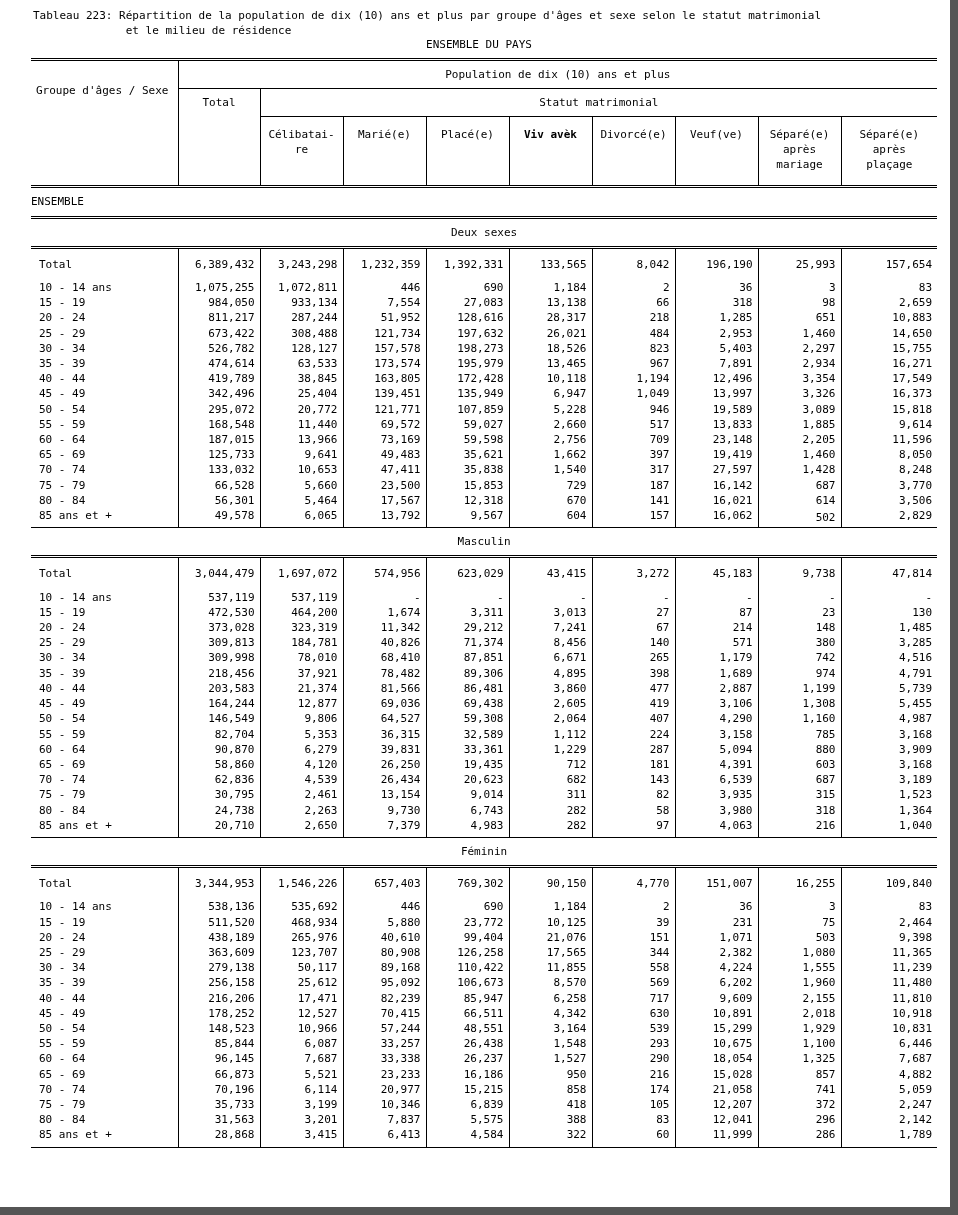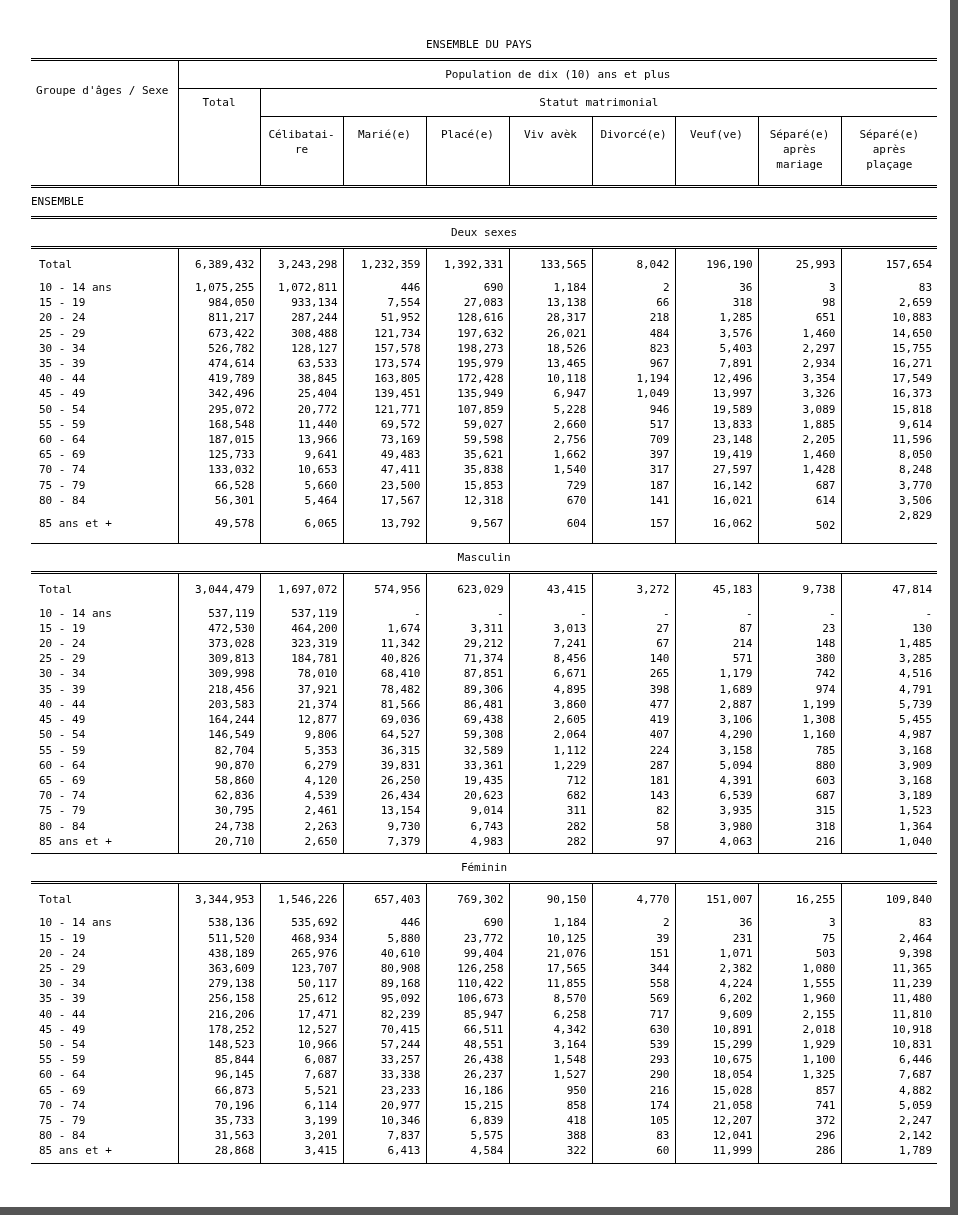--- a/index.html
+++ b/index.html
@@ -17,20 +17,22 @@
   td.num{text-align:right;border-left:1px solid #000;}
   td.lbl{text-align:left;padding-left:8px;}
   .sect td{text-align:center;padding:6px 0;}
   .gap td{height:8px;}
   .ens td{padding:6px 0;}
 </style>
 </head>
 <body>
 
 <div class="page">
+  <div class="title"><span>Tableau 223: Répartition de la population de dix (10) ans et plus par groupe d'âges et sexe selon le statut matrimonial</span>
+<span>              et le milieu de résidence</span></div>
   <div class="subtitle">ENSEMBLE DU PAYS</div>
 
   <table>
     <colgroup>
       <col style="width:147px">
         <col style="width:82px">
       <col style="width:83px">
         <col style="width:83px">
         <col style="width:83px">
         <col style="width:83px">
@@ -45,21 +47,21 @@
         <th colspan="9" class="vl bl" style="padding:6px 0">Population de dix (10) ans et plus</th>
       </tr>
       <tr>
         <th rowspan="2" class="vl" style="padding-top:6px">Total</th>
         <th colspan="8" class="vl bl" style="padding:6px 0">Statut matrimonial</th>
       </tr>
       <tr class="dbl-bot" id="colhdr">
           <th class="vl" style="height: 58px; padding-top: 10px; white-space: normal; line-height: 15px;">Célibatai- re</th>
           <th class="vl" style="height: 58px; padding-top: 10px; white-space: normal; line-height: 15px; margin-left: 19px;">Marié(e)</th>
           <th class="vl" style="height: 58px; padding-top: 10px; white-space: normal; line-height: 15px;">Placé(e)</th>
-          <th class="vl" style="height: 58px; padding-top: 10px; white-space: normal; line-height: 15px;">Viv avèk</th>
+          <th class="vl" style="height: 58px; padding-top: 10px; white-space: normal; line-height: 15px; font-weight: bold;">Viv avèk</th>
           <th class="vl" style="height: 58px; padding-top: 10px; white-space: normal; line-height: 15px;">Divorcé(e)</th>
           <th class="vl" style="height: 58px; padding-top: 10px; white-space: normal; line-height: 15px;">Veuf(ve)</th>
           <th class="vl" style="height: 58px; padding-top: 10px; white-space: normal; line-height: 15px;">Séparé(e) après mariage</th>
           <th class="vl" style="height: 58px; padding-top: 10px; white-space: normal; line-height: 15px;">Séparé(e) après plaçage</th>
         </tr>
     </thead>
     <tbody id="tbody">
         <tr class="ens">
           <td colspan="10" style="border-bottom: 3px double rgb(0, 0, 0);">ENSEMBLE</td>
         </tr>
@@ -139,21 +141,21 @@
           <td class="num">10,883</td>
         </tr>
         <tr>
           <td class="lbl">25 - 29</td>
           <td class="num">673,422</td>
           <td class="num">308,488</td>
           <td class="num">121,734</td>
           <td class="num">197,632</td>
           <td class="num">26,021</td>
           <td class="num">484</td>
-          <td class="num">3,576</td>
+          <td class="num">2,953</td>
           <td class="num">1,460</td>
           <td class="num">14,650</td>
         </tr>
         <tr>
           <td class="lbl">30 - 34</td>
           <td class="num">526,782</td>
           <td class="num">128,127</td>
           <td class="num">157,578</td>
           <td class="num">198,273</td>
           <td class="num">18,526</td>
@@ -285,21 +287,21 @@
         <tr>
           <td class="lbl" style="border-bottom: 1px solid rgb(0, 0, 0); padding-bottom: 4px;">85 ans et +</td>
           <td class="num" style="border-bottom: 1px solid rgb(0, 0, 0); padding-bottom: 4px; text-align: right;">49,578</td>
           <td class="num" style="border-bottom: 1px solid rgb(0, 0, 0); padding-bottom: 4px;">6,065</td>
           <td class="num" style="border-bottom: 1px solid rgb(0, 0, 0); padding-bottom: 4px;">13,792</td>
           <td class="num" style="border-bottom: 1px solid rgb(0, 0, 0); padding-bottom: 4px;">9,567</td>
           <td class="num" style="border-bottom: 1px solid rgb(0, 0, 0); padding-bottom: 4px;">604</td>
           <td class="num" style="border-bottom: 1px solid rgb(0, 0, 0); padding-bottom: 4px;">157</td>
           <td class="num" style="border-bottom: 1px solid rgb(0, 0, 0); padding-bottom: 4px;">16,062</td>
           <td class="num" style="border-bottom: 1px solid rgb(0, 0, 0); padding-bottom: 0; margin-top: 40px;">502</td>
-          <td class="num" style="border-bottom: 1px solid rgb(0, 0, 0); padding-bottom: 20px;">2,829</td>
+          <td class="num" style="border-bottom: 1px solid rgb(0, 0, 0); padding-bottom: 4px;">2,829</td>
         </tr>
         <tr class="sect">
           <td colspan="10" style="border-bottom: 3px double rgb(0, 0, 0);">Masculin</td>
         </tr>
         <tr class="gap">
           <td class=""></td>
           <td class="num"></td>
           <td class="num"></td>
           <td class="num"></td>
           <td class="num"></td>

